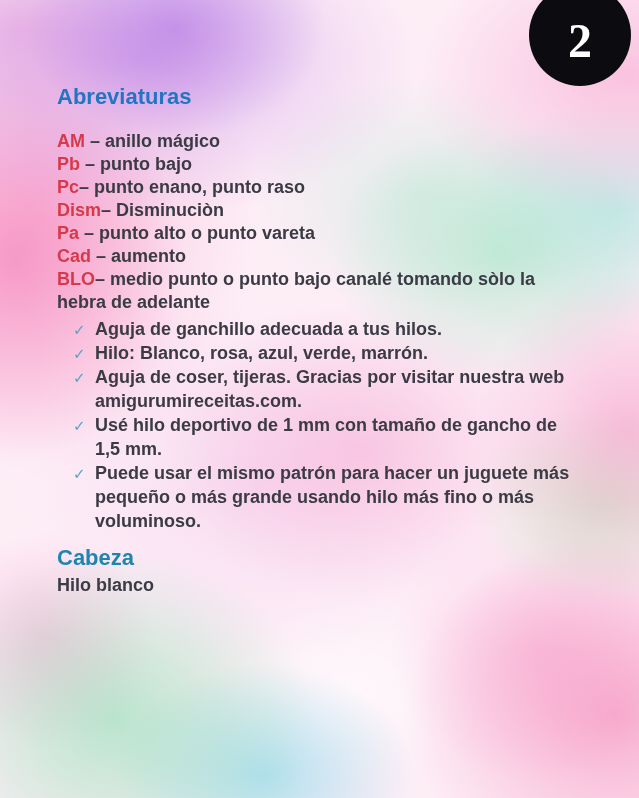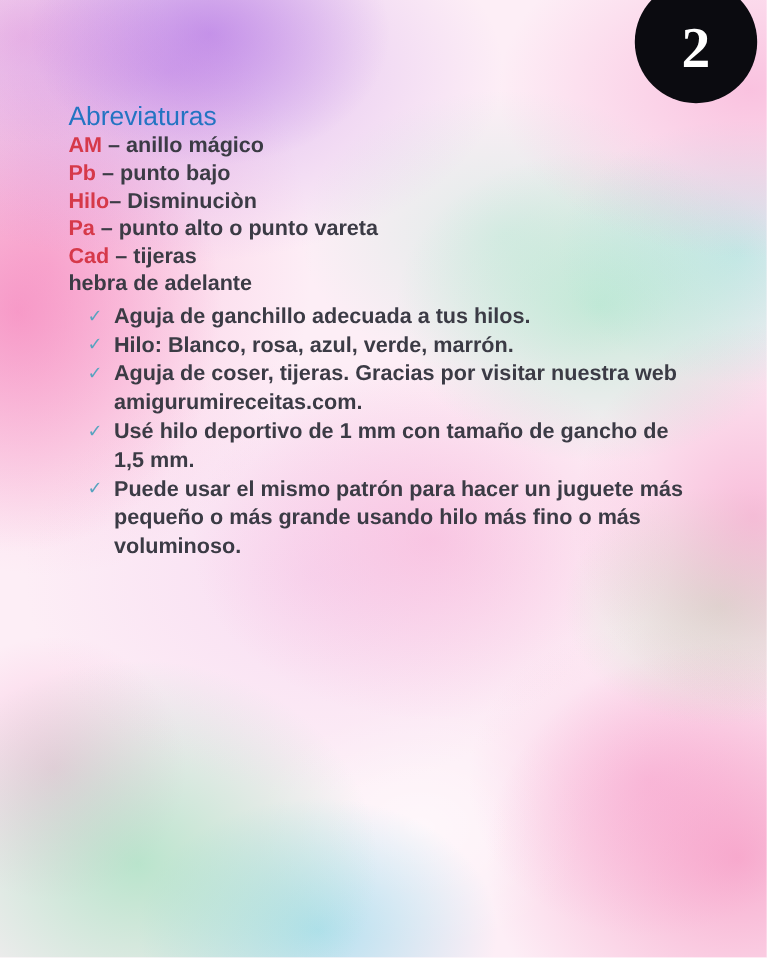--- a/index.html
+++ b/index.html
@@ -62,24 +62,24 @@
     left: 57px; top: 84px;
     width: 545px;
     color: #3b3b45;
     font-weight: 700;
   }
   .heading {
     margin: 0;
     font-size: 22px;
     line-height: 26px;
     color: #2374c2;
-    font-weight: 400;
+    font-weight: 700;
   }
   .heading.teal { color: #1e86ae; }
-  .abbr-list { margin-top: 0; }
+  .abbr-list { margin-top: 20px; }
   .abbr-line {
     font-size: 18px;
     line-height: 23px;
   }
   .abbr-line .abbr { color: #d6394a; }
   .abbr-line.cont-1 { margin-top: 9px; margin-bottom: 11px; }
   .materials-list {
     list-style: none;
     margin: 3px 0 0 0;
     padding: 0;
@@ -115,32 +115,36 @@
     <span>2</span>
   </div>
 
   <div class="content">
 
     <h1 class="heading">Abreviaturas</h1>
 
     <div class="abbr-list">
       <div class="abbr-line"><span class="abbr">AM</span><span> – anillo mágico</span></div>
       <div class="abbr-line"><span class="abbr">Pb</span><span> – punto bajo</span></div>
-      <div class="abbr-line"><span class="abbr">Hilo</span><span>– Disminuciòn</span></div>
+      <div class="abbr-line"><span class="abbr">Pc</span><span>– punto enano, punto raso</span></div>
+      <div class="abbr-line"><span class="abbr">Dism</span><span>– Disminuciòn</span></div>
       <div class="abbr-line"><span class="abbr">Pa</span><span> – punto alto o punto vareta</span></div>
-      <div class="abbr-line"><span class="abbr">Cad</span><span> – tijeras</span></div>
+      <div class="abbr-line"><span class="abbr">Cad</span><span> – aumento</span></div>
+      <div class="abbr-line"><span class="abbr">BLO</span><span>– medio punto o punto bajo canalé tomando sòlo la</span></div>
       <div class="abbr-line">hebra de adelante</div>
     </div>
 
 
     <ul class="materials-list">
       <li><span class="check">✓</span><span>Aguja de ganchillo adecuada a tus hilos.</span></li>
       <li><span class="check">✓</span><span>Hilo: Blanco, rosa, azul, verde, marrón.</span></li>
       <li><span class="check">✓</span><span>Aguja de coser, tijeras. Gracias por visitar nuestra web amigurumireceitas.com.</span></li>
       <li><span class="check">✓</span><span>Usé hilo deportivo de 1 mm con tamaño de gancho de 1,5 mm.</span></li>
       <li><span class="check">✓</span><span>Puede usar el mismo patrón para hacer un juguete más pequeño o más grande usando hilo más fino o más voluminoso.</span></li>
     </ul>
 
     <div class="head-section">
+      <h1 class="heading teal">Cabeza</h1>
+      <div class="subline">Hilo blanco</div>
     </div>
 
   </div>
 </div>
 
 </body></html>

